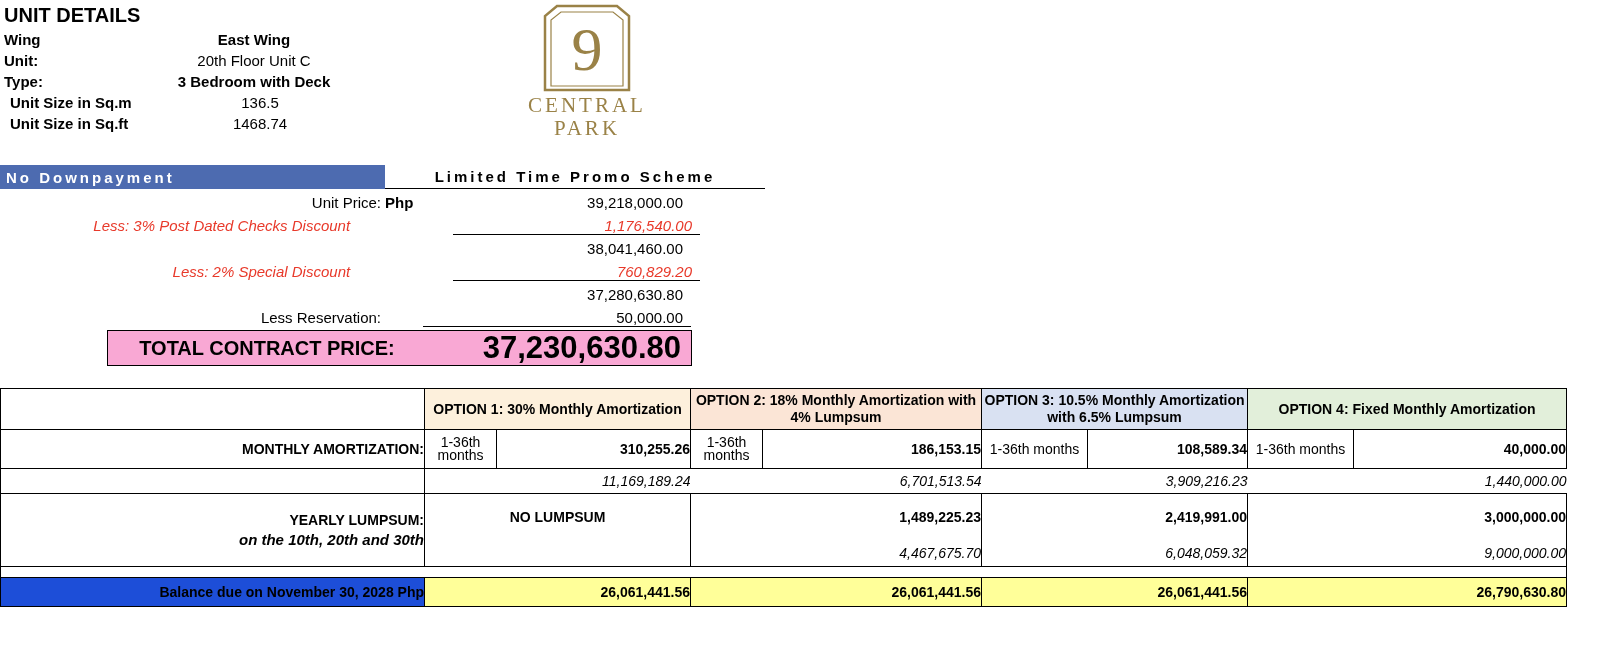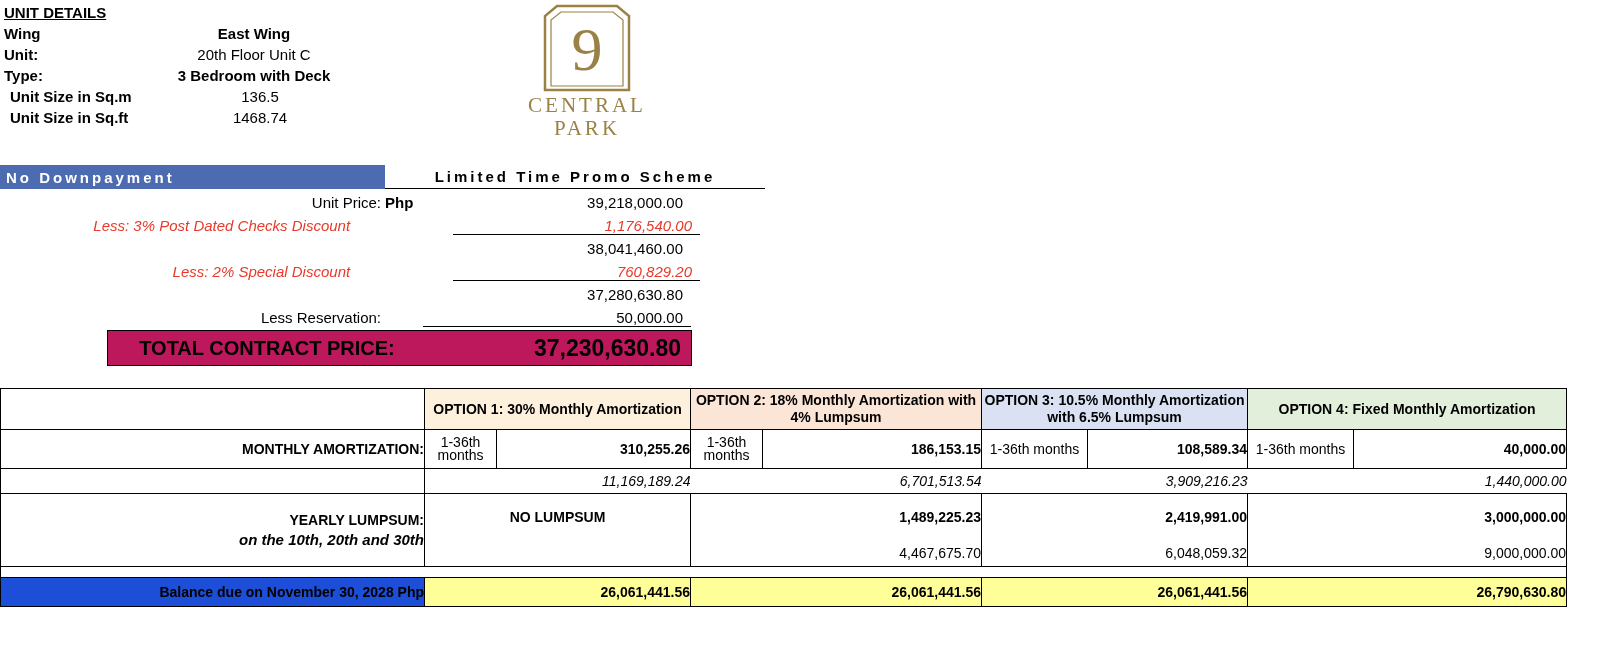--- a/index.html
+++ b/index.html
@@ -22,24 +22,23 @@
   }
 
   
   .unit-details {
     position: absolute;
     left: 4px;
     top: 4px;
     width: 420px;
   }
   .unit-title {
-    font-size: 15px;
+    font-size: 20px;
     font-weight: bold;
     margin-bottom: 2px;
-    text-decoration: underline;
   }
   .ud-row {
     display: flex;
     height: 21px;
     align-items: center;
     font-size: 15px;
   }
   .ud-label {
     width: 160px;
     font-weight: bold;
@@ -151,37 +150,37 @@
   }
   .discount .pr-amt { font-style: italic; }
   .underline-amt { border-bottom: 1px solid #000; }
 
   .total-box {
     position: absolute;
     left: 107px;
     top: 330px;
     width: 585px;
     height: 36px;
-    background: #be185d;
+    background: #f9a8d4;
     border: 1px solid #000;
     display: flex;
     align-items: center;
     box-sizing: border-box;
   }
   .total-label {
     width: 318px;
     text-align: center;
     font-size: 20px;
     font-weight: bold;
   }
   .total-amt {
     flex: 1;
     text-align: right;
     padding-right: 10px;
-    font-size: 23px;
+    font-size: 31px;
     font-weight: bold;
   }
 
   
   .options {
     position: absolute;
     left: 0px;
     top: 388px;
     width: 1566px;
   }
@@ -245,20 +244,21 @@
     font-weight: bold;
     padding-right: 8px;
     height: 46px;
     border-bottom: none !important;
     border-top: none !important;
   }
   .lump.center { text-align: center; padding-right: 0; }
   .lump-sub {
     text-align: right;
     font-size: 13px;
+    font-style: italic;
     padding-right: 8px;
     height: 26px;
     border-top: none !important;
   }
   .lab-yearly {
     text-align: right;
     font-weight: bold;
     font-size: 15px;
     padding-right: 8px;
     line-height: 20px;

